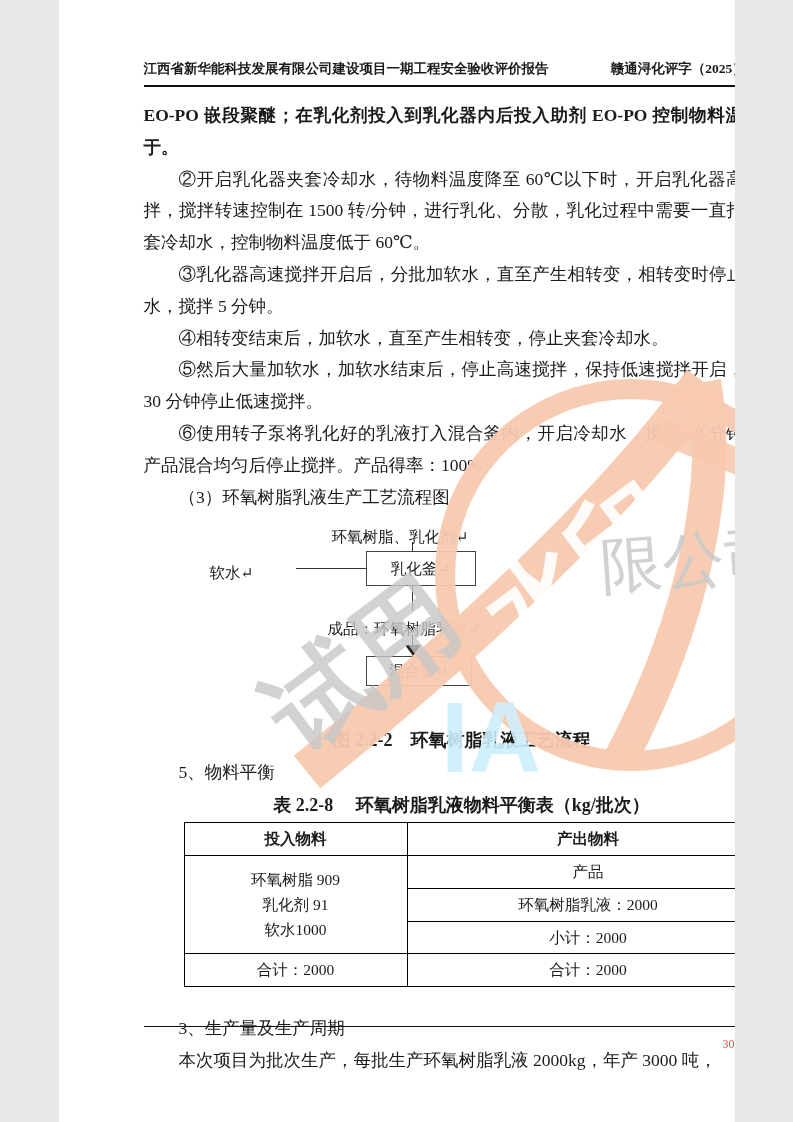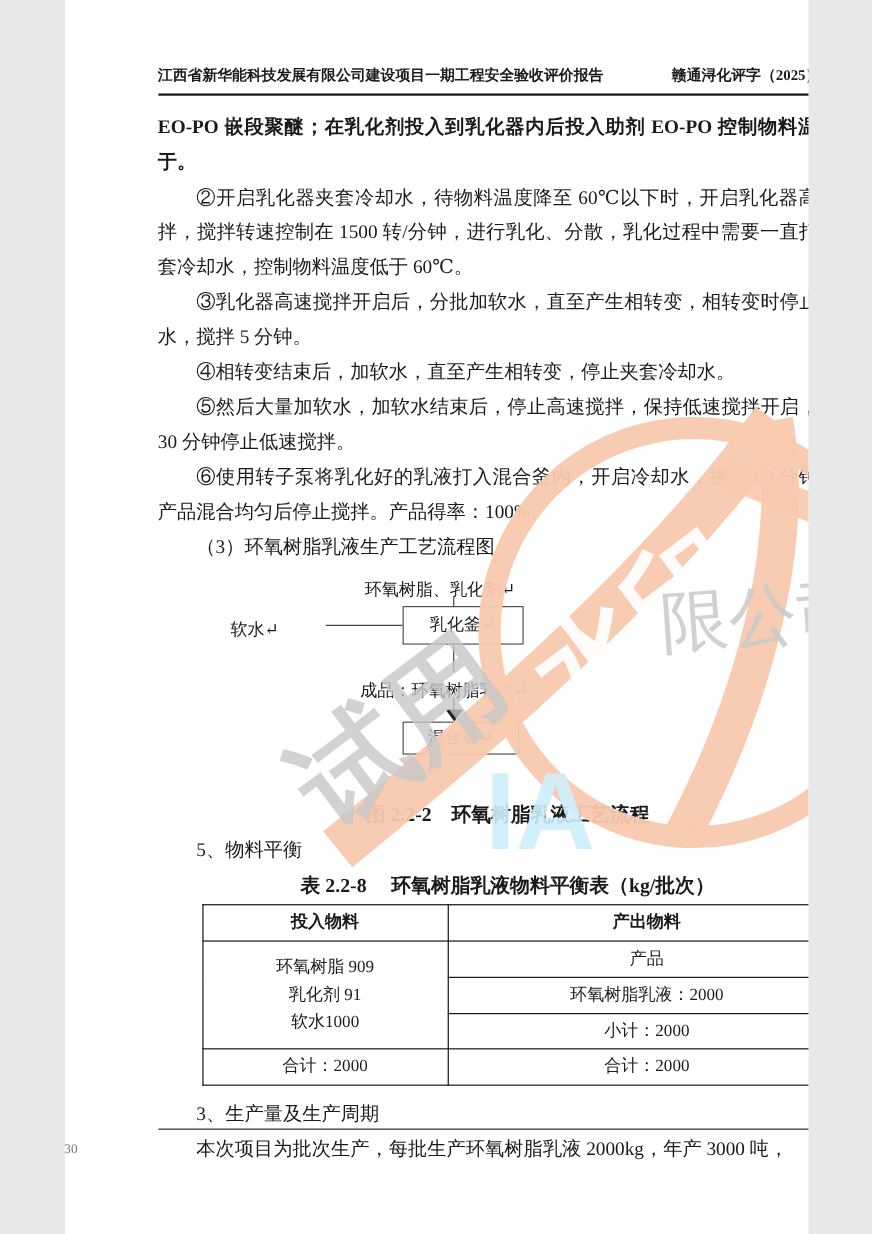--- a/index.html
+++ b/index.html
@@ -43,21 +43,21 @@
   table.balance td,table.balance th{border:1.8px solid #000;text-align:center;
     padding:0;vertical-align:middle;font-weight:normal;}
   table.balance th{font-weight:bold;height:25px;}
   .col-in{width:222px;}
   .col-out{width:361px;}
   .cell-in{height:75px;line-height:25px;}
   .row-out{height:25px;}
   .row-total{height:24px;}
   
   .footer-rule{position:absolute;left:85px;top:1026px;width:636px;height:0;border-top:1.6px solid #111;}
-  .page-number{position:absolute;left:0;top:1037px;width:100%;text-align:left;font-size:12px;color:#737373;}
+  .page-number{position:absolute;left:0;top:1037px;width:100%;text-align:right;font-size:12px;color:#ef4444;}
   
   .watermark{position:absolute;left:0;top:0;width:793px;height:1122px;pointer-events:none;}
 </style>
 </head>
 <body>
 
 <div class="page">
 
   <div class="header">
     <span>江西省新华能科技发展有限公司建设项目一期工程安全验收评价报告</span>
@@ -111,21 +111,21 @@
       <tr>
         <td class="row-out">小计：2000</td>
       </tr>
       <tr>
         <td class="row-total">合计：2000</td>
         <td class="row-total">合计：2000</td>
       </tr>
     </tbody>
       </table>
 
-    <div class="sec-line indent" style="margin-top:10px;">3、生产量及生产周期</div>
+    <div class="sec-line indent" style="margin-top:26px;">3、生产量及生产周期</div>
     <p class="indent">本次项目为批次生产，每批生产环氧树脂乳液 2000kg，年产 3000 吨，</p>
   </div>
 
   <div class="footer-rule"></div>
   <div class="page-number">30</div>
 
   <svg class="watermark" viewBox="0 0 793 1122" xmlns="http://www.w3.org/2000/svg">
 
     <circle cx="572" cy="575" r="186" fill="none" stroke="#f8c9ae" stroke-width="20" stroke-opacity="0.95"></circle>
 

